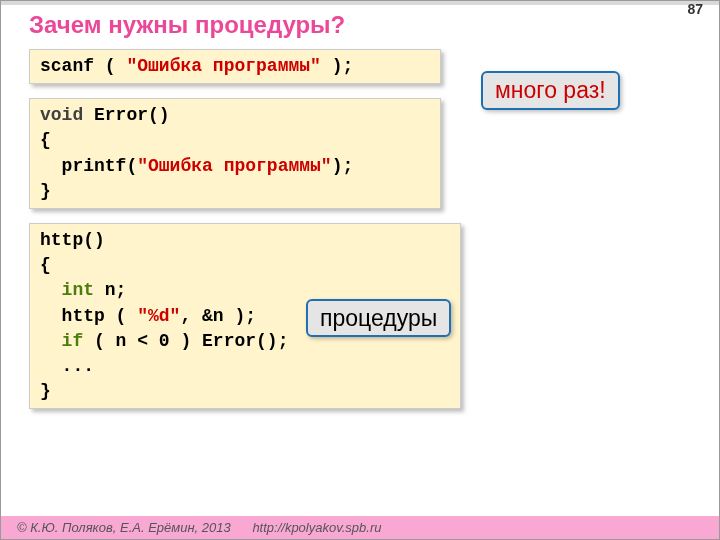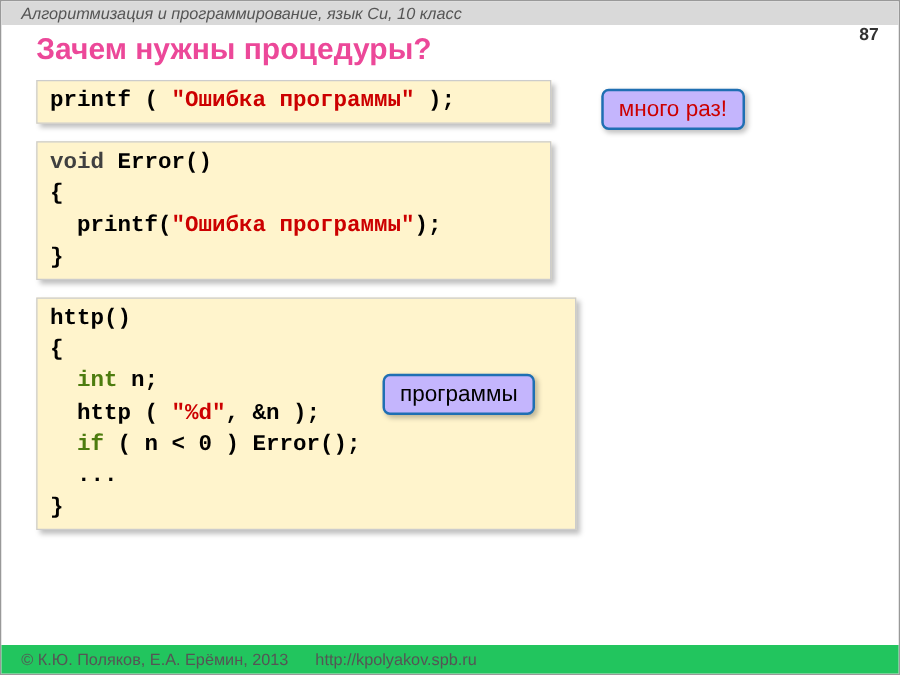--- a/index.html
+++ b/index.html
@@ -12,21 +12,21 @@
     overflow:hidden;
   }
   .header-band{
     background:#d9d9d9;
     padding:2px 16px;
     font-style:italic;
     font-size:13px;color:#555;
     position:relative;
   }
   .page-num{
-    position:absolute;right:16px;top:18px;
+    position:absolute;right:16px;top:0;
     font-style:normal;font-weight:bold;color:#333;
     font-size:14px;
   }
   .title{
     font-weight:bold;font-size:24px;
     margin:6px 16px 10px 28px;color:#ec4899;
   }
   .content{padding:0 28px}
   .codeblock{
     background:#fff4cc;
@@ -41,51 +41,50 @@
     white-space:pre;
   }
   .cb1{width:390px}
   .cb2{width:390px}
   .cb3{width:410px}
   .kw-blue{color:#404040}
   .kw-teal{color:#4d7c0f}
   .str{color:#cc0000}
   .bubble{
     position:absolute;
-    background:#c4b5fd;
+    background:#e5e5e5;
     border:2px solid #1f6fb3;
     border-radius:6px;
     padding:4px 12px;
-    font-size:18px;
+    font-size:23px;
     text-align:right;
     box-shadow:2px 2px 4px rgba(0,0,0,0.25);
   }
   .bubble-red{color:#cc0000}
   .bubble-black{color:#000;line-height:1.15}
   .footer-band{
     position:absolute;left:0;right:0;bottom:0;
-    background:#22c55e;
+    background:#f9a8d4;
     padding:4px 16px;
-    font-size:13px;color:#555;
+    font-style:italic;font-size:13px;color:#555;
   }
   .footer-band .url{margin-left:18px}
 </style>
 </head>
 <body>
 
 <div class="header-band">
-  <span>Алгоритмизация и программирование, язык Си, 10 класс</span>
   <span class="page-num">87</span>
 </div>
 
 <div class="title">Зачем нужны процедуры?</div>
 
 <div class="content">
 
-  <div class="codeblock cb1"><span>printf</span><span> ( </span><span class="str">"Ошибка программы"</span><span> );</span></div>
+  <div class="codeblock cb1"><span>scanf</span><span> ( </span><span class="str">"Ошибка программы"</span><span> );</span></div>
 
   <div class="codeblock cb2"><span class="kw-blue">void</span><span> Error()</span>
 <span>{</span>
 <span>  printf(</span><span class="str">"Ошибка программы"</span><span>);</span>
 <span>}</span></div>
 
   <div class="codeblock cb3"><span>http()</span>
 <span>{</span>
 <span class="kw-teal">  int</span><span> n;</span>
 <span>  http ( </span><span class="str">"%d"</span><span>, &amp;n );</span>
@@ -93,19 +92,19 @@
 <span>  ...</span>
 <span>}</span></div>
 
 </div>
 
 <div class="bubble bubble-red" style="left:480px;top:70px">
   <span>много раз!</span>
 </div>
 
 <div class="bubble bubble-black" style="left:305px;top:298px">
-  <div>программы</div>
+  <div>процедуры</div>
 </div>
 
 <div class="footer-band">
   <span>© К.Ю. Поляков, Е.А. Ерёмин, 2013</span>
   <span class="url">http://kpolyakov.spb.ru</span>
 </div>
 
 </body></html>

